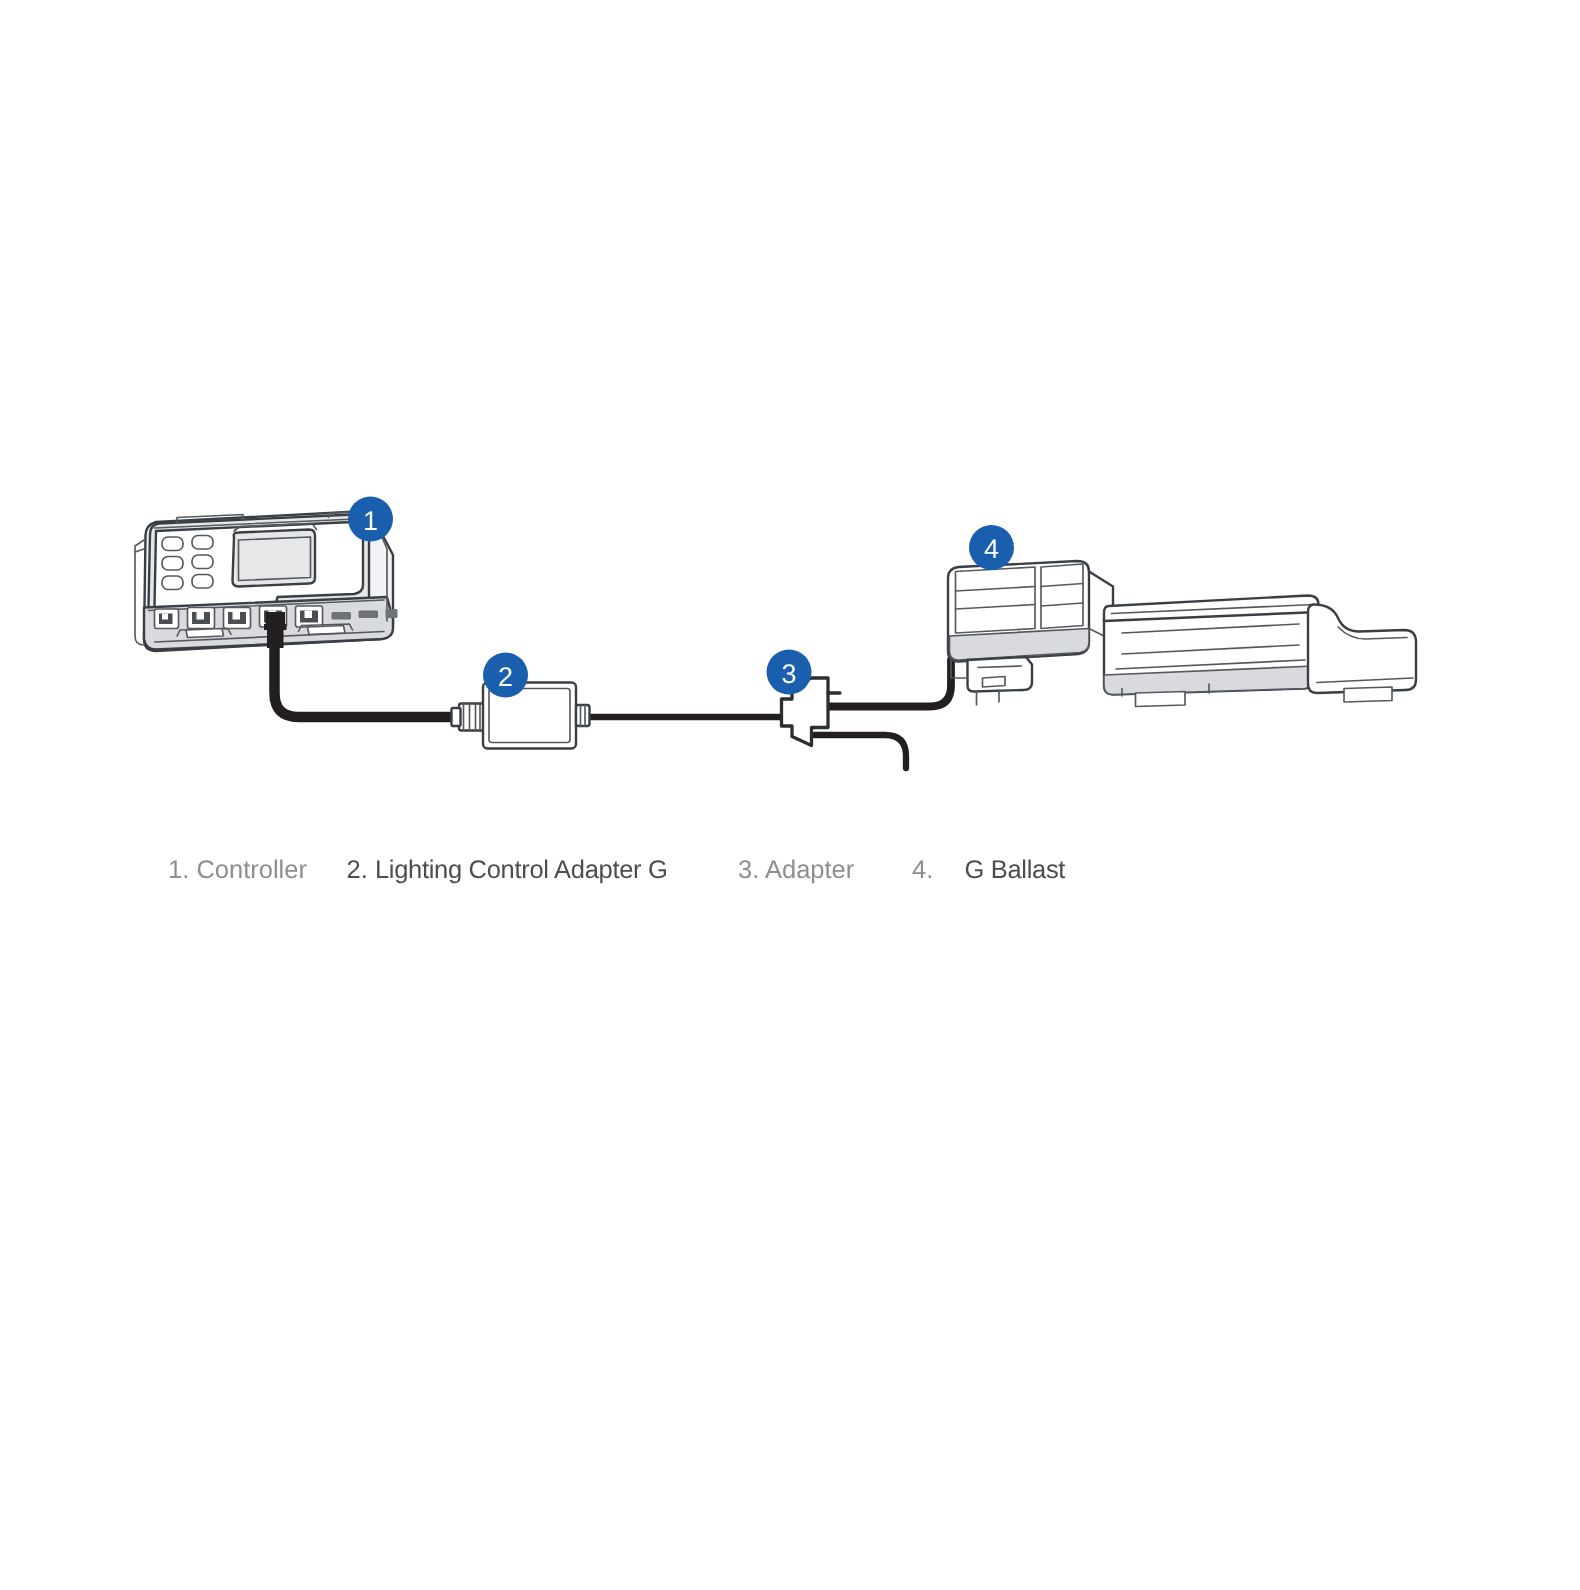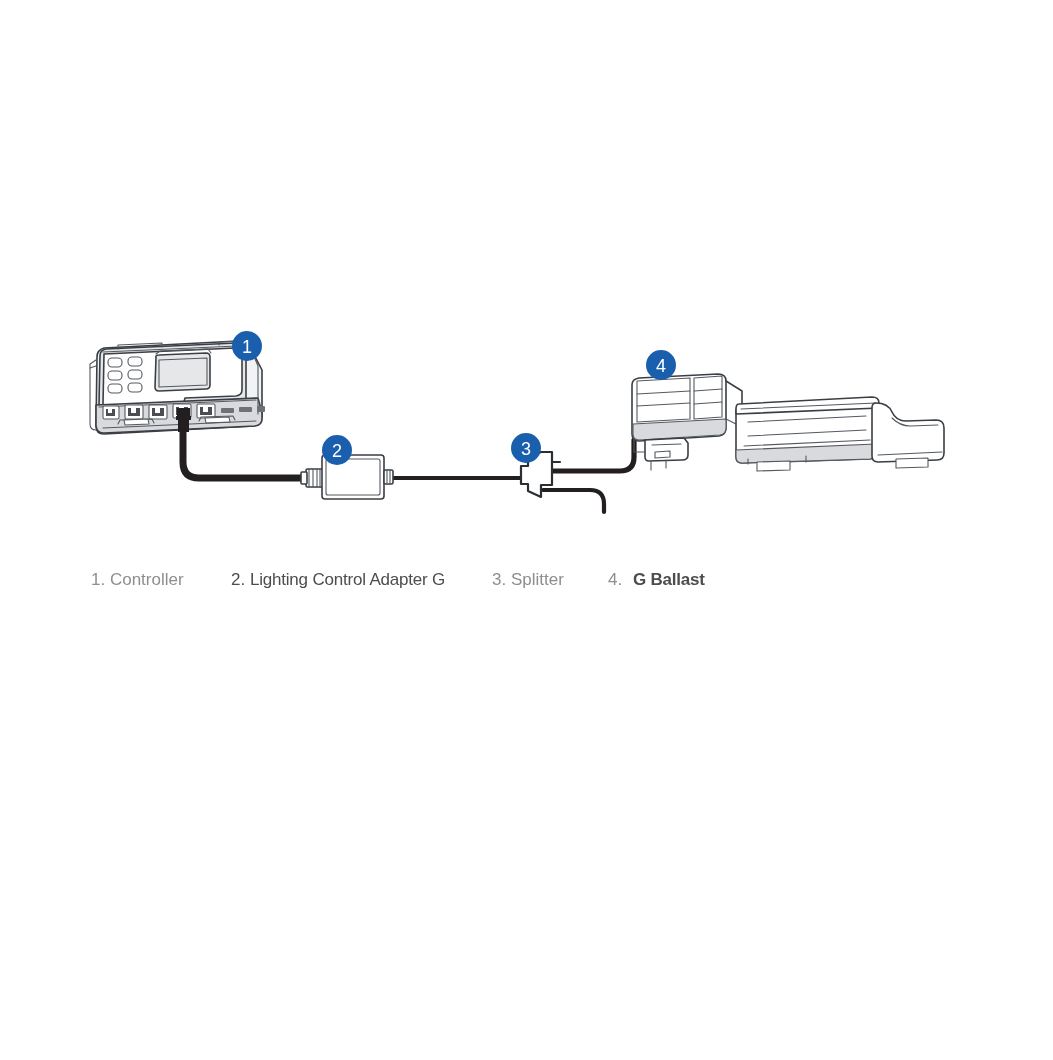--- a/index.html
+++ b/index.html
@@ -241,34 +241,34 @@
       <circle cx="526" cy="448" r="15" fill="#1a5fad"></circle>
       <text x="526" y="455" text-anchor="middle" fill="#ffffff" font-family="Liberation Sans, sans-serif" font-size="18">3</text>
     </g>
     <g>
       <circle cx="661" cy="365" r="15" fill="#1a5fad"></circle>
       <text x="661" y="372" text-anchor="middle" fill="#ffffff" font-family="Liberation Sans, sans-serif" font-size="18">4</text>
     </g>
   </svg>
 
   <div class="legend">
-    <div class="legend-item" style="left:91px; top:0;text-align:center;">
+    <div class="legend-item" style="left:112px; top:0;text-align:center;">
       <span class="legend-num lg-light">1.</span>
       <span class="legend-text lg-light">Controller</span>
     </div>
 
     <div class="legend-item" style="left:231px; top:0;text-align:right;">
       <span class="legend-num lg-dark">2.</span>
       <span class="legend-text lg-dark cond">Lighting Control Adapter G</span>
     </div>
 
     <div class="legend-item" style="left:492px; top:0;">
       <span class="legend-num lg-light">3.</span>
-      <span class="legend-text lg-light">Splitter</span>
+      <span class="legend-text lg-light">Adapter</span>
     </div>
 
     <div class="legend-item" style="left:608px; top:0;">
       <span class="legend-num lg-light">4.</span>
-      <span class="legend-text lg-dark cond" style="margin-left:6px;font-weight:bold;">G Ballast</span>
+      <span class="legend-text lg-dark cond" style="margin-left:16px;">G Ballast</span>
     </div>
   </div>
 
 </div>
 
 </body></html>

